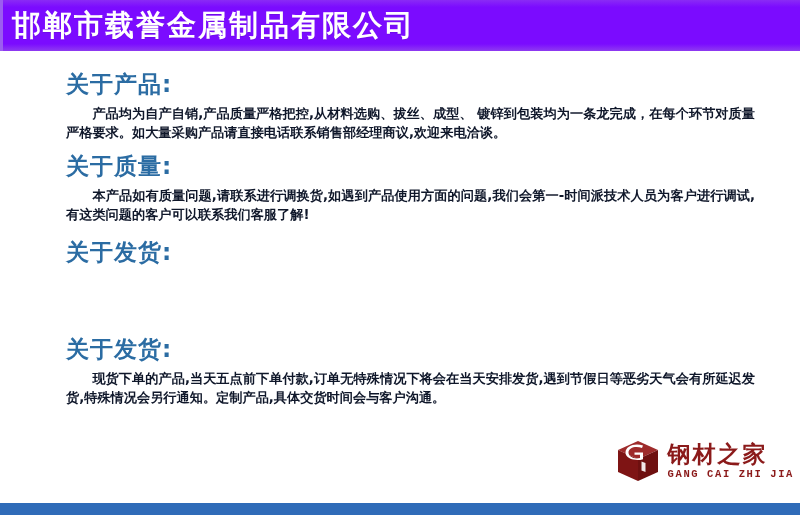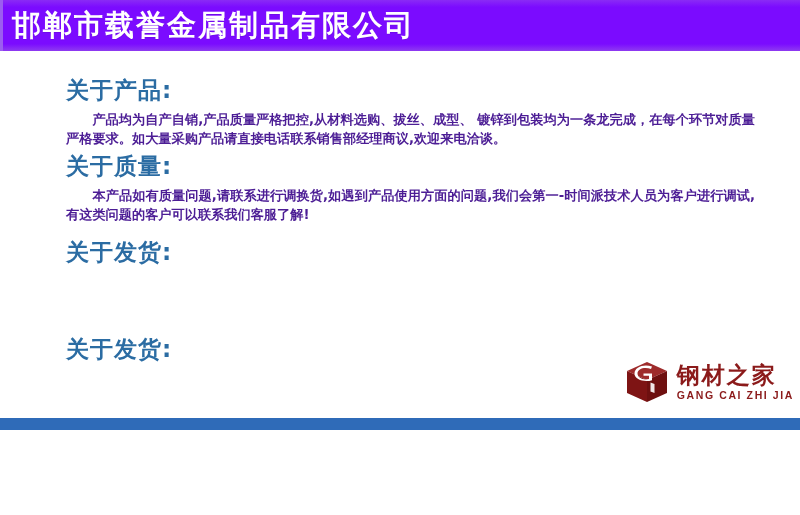--- a/index.html
+++ b/index.html
@@ -10,21 +10,21 @@
   body {
     width: 800px;
     height: 515px;
     font-family: "Liberation Sans", "DejaVu Sans", sans-serif;
     overflow: hidden;
     position: relative;
   }
 
   #page {
     width: 800px;
-    height: 430px;
+    height: 515px;
     position: relative;
     background: #ffffff;
     box-sizing: border-box;
   }
 
   
   .header-banner {
     position: absolute;
     left: 0;
     top: 0;
@@ -76,35 +76,35 @@
     font-weight: bold;
     font-family: "DejaVu Sans", "Liberation Sans", sans-serif;
     margin: 0 0 0 66px;
     letter-spacing: 1px;
     white-space: nowrap;
   }
 
   .section-body {
     font-size: 13.2px;
     line-height: 18.5px;
-    color: #4c1d95;
+    color: #0f172a;
     margin: 6px 45px 0 66px;
     text-align: justify;
     text-justify: inter-character;
     font-weight: bold;
     font-family: "DejaVu Sans", "Liberation Sans", sans-serif;
     text-indent: 2em;
     letter-spacing: 0px;
   }
 
   
   .footer-logo {
     position: absolute;
     right: 6px;
-    bottom: 26px;
+    bottom: 32px;
     display: flex;
     gap: 8px;
   }
   .logo-cube {
     position: relative;
     width: 44px;
     height: 44px;
   }
   .logo-text-wrap {
     display: flex;
@@ -120,21 +120,21 @@
     letter-spacing: 2px;
     font-family: "DejaVu Sans", "Liberation Sans", sans-serif;
     white-space: nowrap;
   }
   .logo-en {
     margin-top: 3px;
     font-size: 10.5px;
     font-weight: bold;
     color: #8B1A1A;
     letter-spacing: 1.6px;
-    font-family: Liberation Sans, sans-serif;
+    font-family: Liberation Mono, monospace;
     white-space: nowrap;
   }
 
   .bottom-bar {
     position: absolute;
     left: 0;
     bottom: 0;
     width: 800px;
     height: 12px;
     background: #2f6bb8;
@@ -144,36 +144,37 @@
 <body>
 
 <div id="page">
 
   <div class="header-banner">
     <div class="header-title">邯郸市载誉金属制品有限公司</div>
   </div>
 
   <div class="content">
 
-    <div class="section" style="top:24px;">
+    <div class="section" style="top:18px;">
       <div class="section-heading">关于产品:</div>
       <div class="section-body">产品均为自产自销,产品质量严格把控,从材料选购、拔丝、成型、 镀锌到包装均为一条龙完成，在每个环节对质量严格要求。如大量采购产品请直接电话联系销售部经理商议,欢迎来电洽谈。</div>
     </div>
 
     <div class="section" style="top:100px;">
       <div class="section-heading">关于质量:</div>
       <div class="section-body">本产品如有质量问题,请联系进行调换货,如遇到产品使用方面的问题,我们会第一-时间派技术人员为客户进行调试,有这类问题的客户可以联系我们客服了解!</div>
     </div>
 
     <div class="section" style="top:186px;">
       <div class="section-heading">关于发货:</div>
     </div>
 
     <div class="section" style="top:283px;">
       <div class="section-heading">关于发货:</div>
+      <div class="section-body">现货下单的产品,当天五点前下单付款,订单无特殊情况下将会在当天安排发货,遇到节假日等恶劣天气会有所延迟发货,特殊情况会另行通知。定制产品,具体交货时间会与客户沟通。</div>
     </div>
 
   </div>
 
   <div class="footer-logo">
     <div class="logo-cube">
       <svg width="44" height="44" viewBox="0 0 44 44" xmlns="http://www.w3.org/2000/svg">
 
         <polygon points="22,2 42,11 22,20 2,11" fill="#9E2B2B"></polygon>
 

